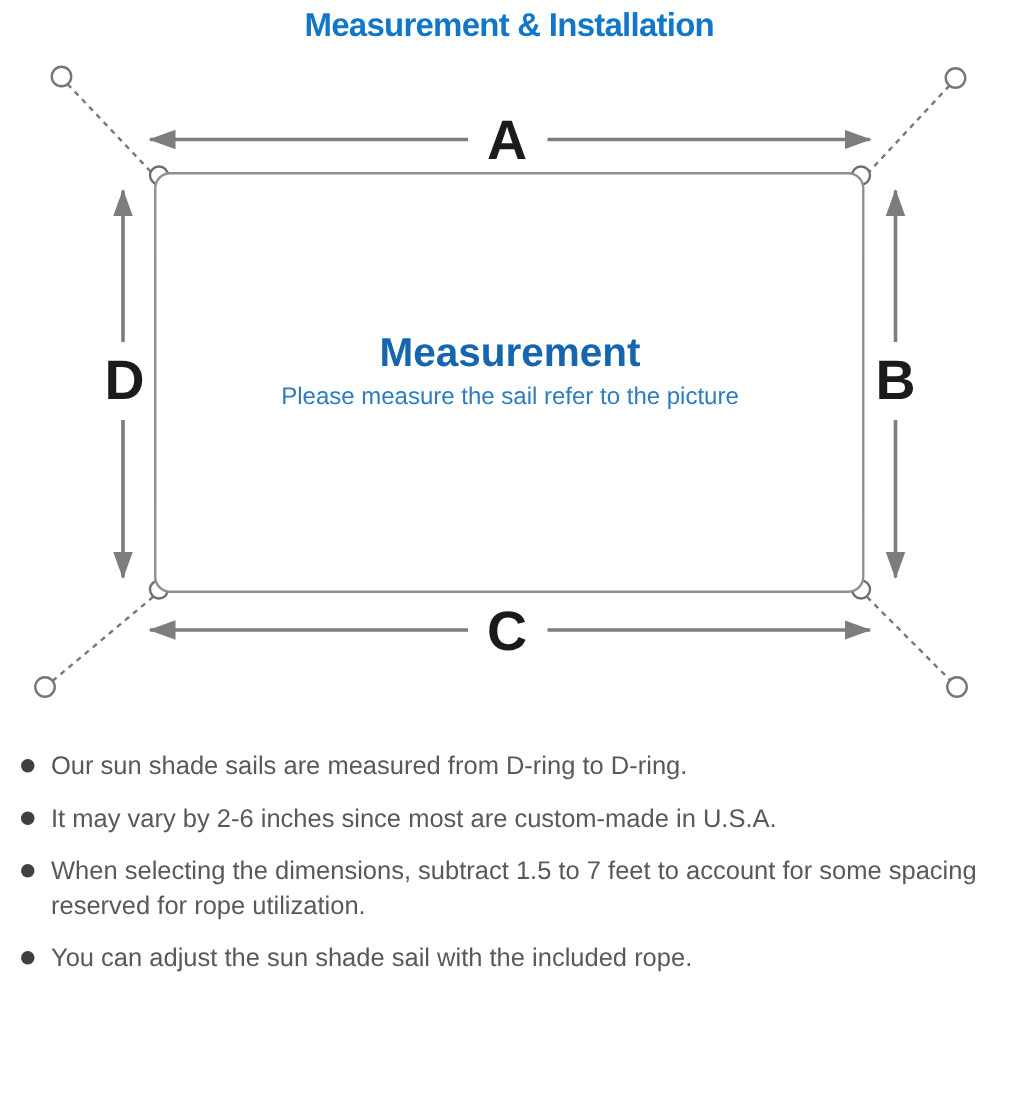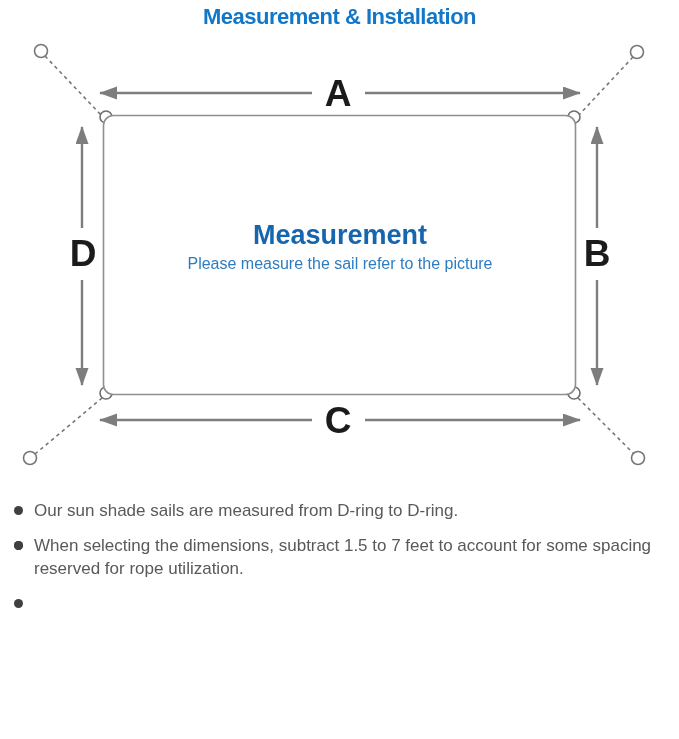--- a/index.html
+++ b/index.html
@@ -102,21 +102,23 @@
   <text class="center-sub" x="340" y="239" text-anchor="middle">Please measure the sail refer to the picture</text>
 </svg>
 
 <ul class="notes">
   <li>
     <span class="bullet-dot"></span>
     <span>Our sun shade sails are measured from D-ring to D-ring.</span>
   </li>
   <li>
     <span class="bullet-dot"></span>
+    <span>It may vary by 2-6 inches since most are custom-made in U.S.A.</span>
   </li>
   <li>
     <span class="bullet-dot"></span>
     <span>When selecting the dimensions, subtract 1.5 to 7 feet to account for some spacing reserved for rope utilization.</span>
   </li>
   <li>
     <span class="bullet-dot"></span>
+    <span>You can adjust the sun shade sail with the included rope.</span>
   </li>
 </ul>
 
 </body></html>

